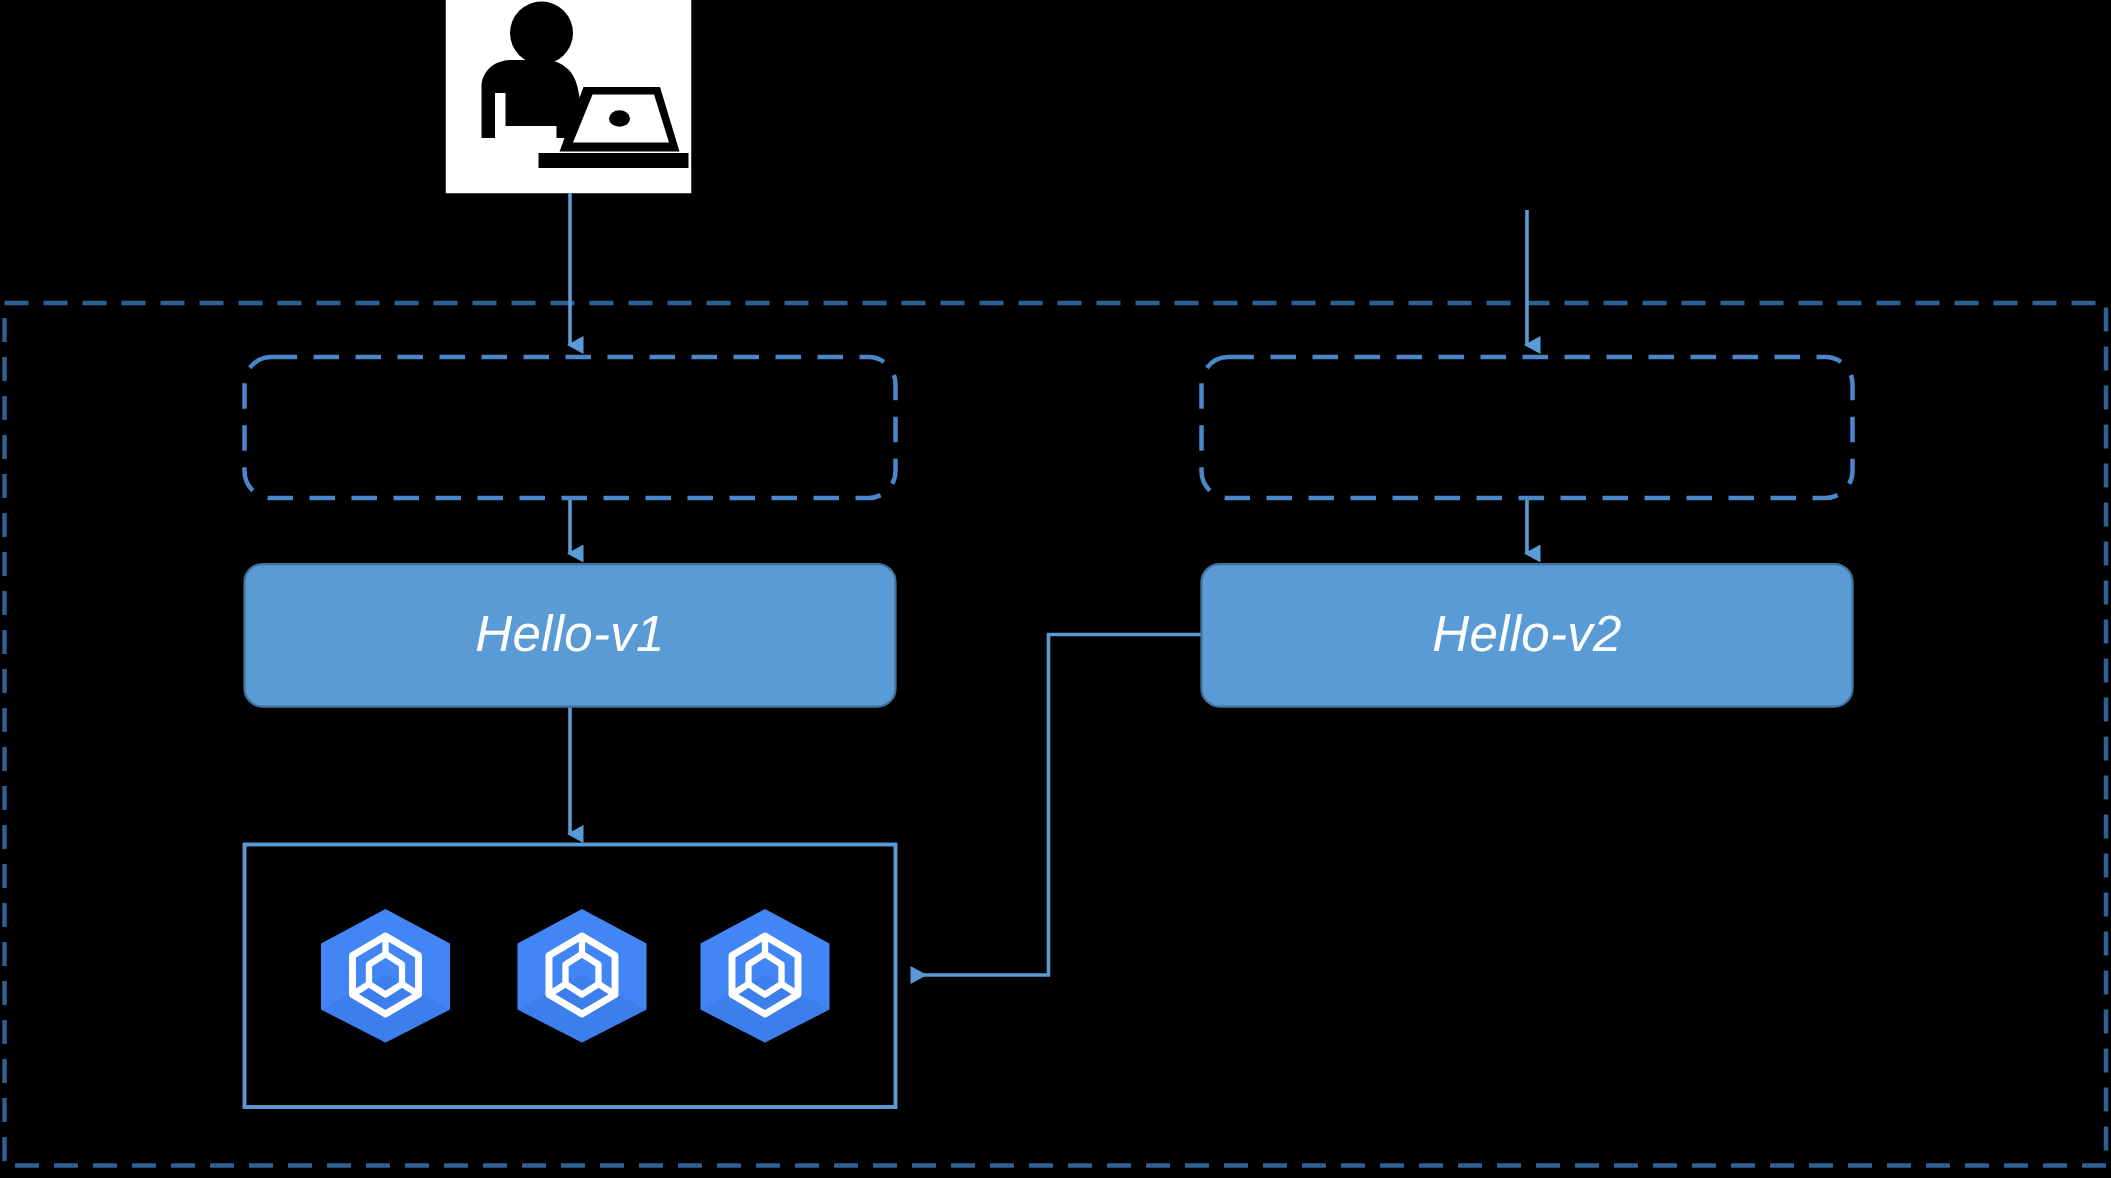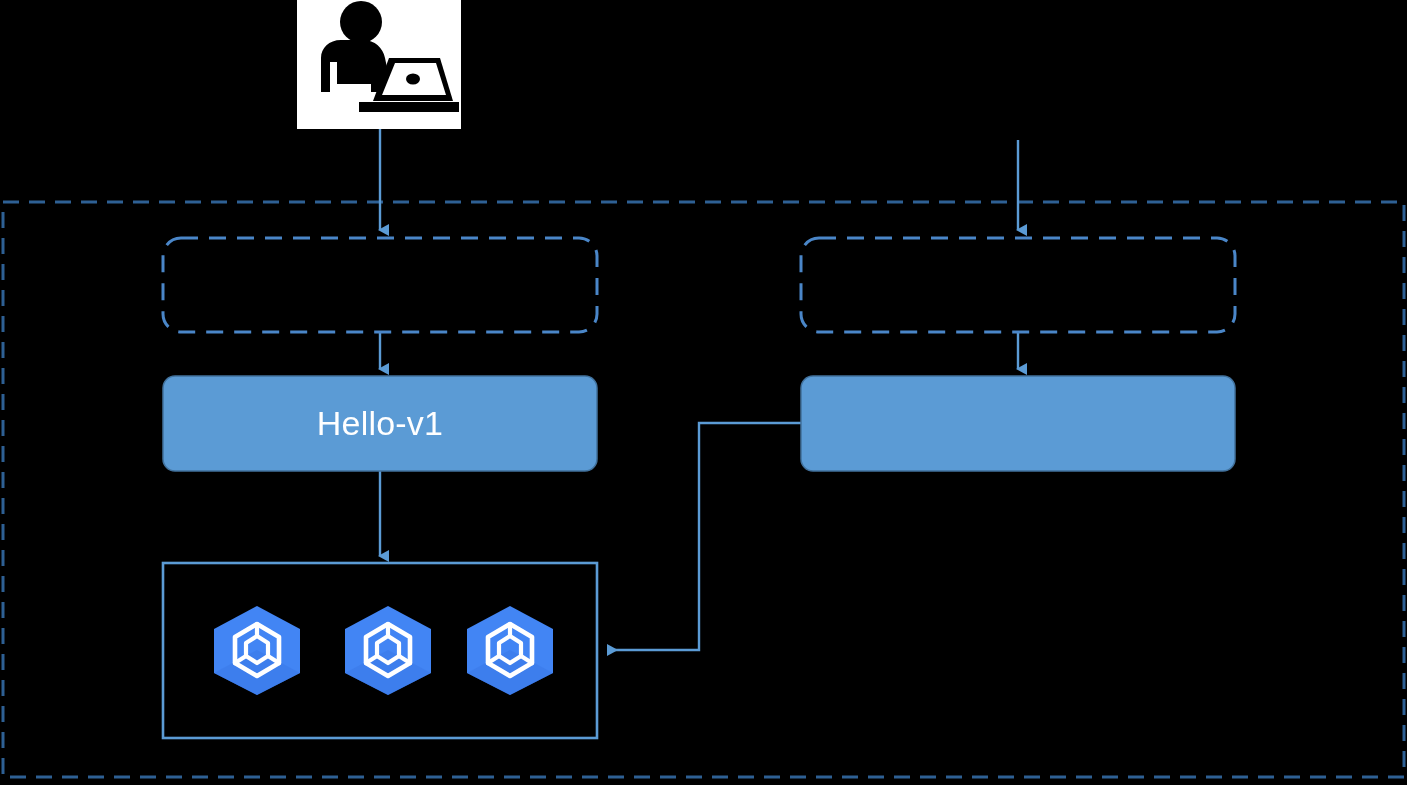--- a/index.html
+++ b/index.html
@@ -33,20 +33,21 @@
     display: flex;
     align-items: center;
     justify-content: center;
     color: #ffffff;
     font-family: "Liberation Sans", sans-serif;
     font-size: 34px;
     font-weight: 400;
     letter-spacing: 0.2px;
     pointer-events: none;
     white-space: nowrap;
+    font-style: italic;
   }
   #label-hello-v1 { left: 163px; top: 376px; width: 434px; height: 95px; }
   #label-hello-v2 { left: 801px; top: 376px; width: 434px; height: 95px; }
 </style>
 </head>
 <body>
 
 <div id="stage">
 
   <svg id="diagram-svg" viewBox="0 0 1407 785" xmlns="http://www.w3.org/2000/svg">
@@ -107,14 +108,15 @@
     <rect x="163" y="563" width="434" height="175" fill="none" stroke="#5b9bd5" stroke-width="2.6"></rect>
 
     <use href="#pod-hex-symbol" x="207" y="600" width="100" height="100"></use>
     <use href="#pod-hex-symbol" x="338" y="600" width="100" height="100"></use>
     <use href="#pod-hex-symbol" x="460" y="600" width="100" height="100"></use>
 
     <use href="#user-laptop-symbol" x="297" y="0" width="164" height="129"></use>
   </svg>
 
   <div class="node-label" id="label-hello-v1">Hello-v1</div>
+  <div class="node-label" id="label-hello-v2">Hello-v2</div>
 
 </div>
 
 </body></html>

